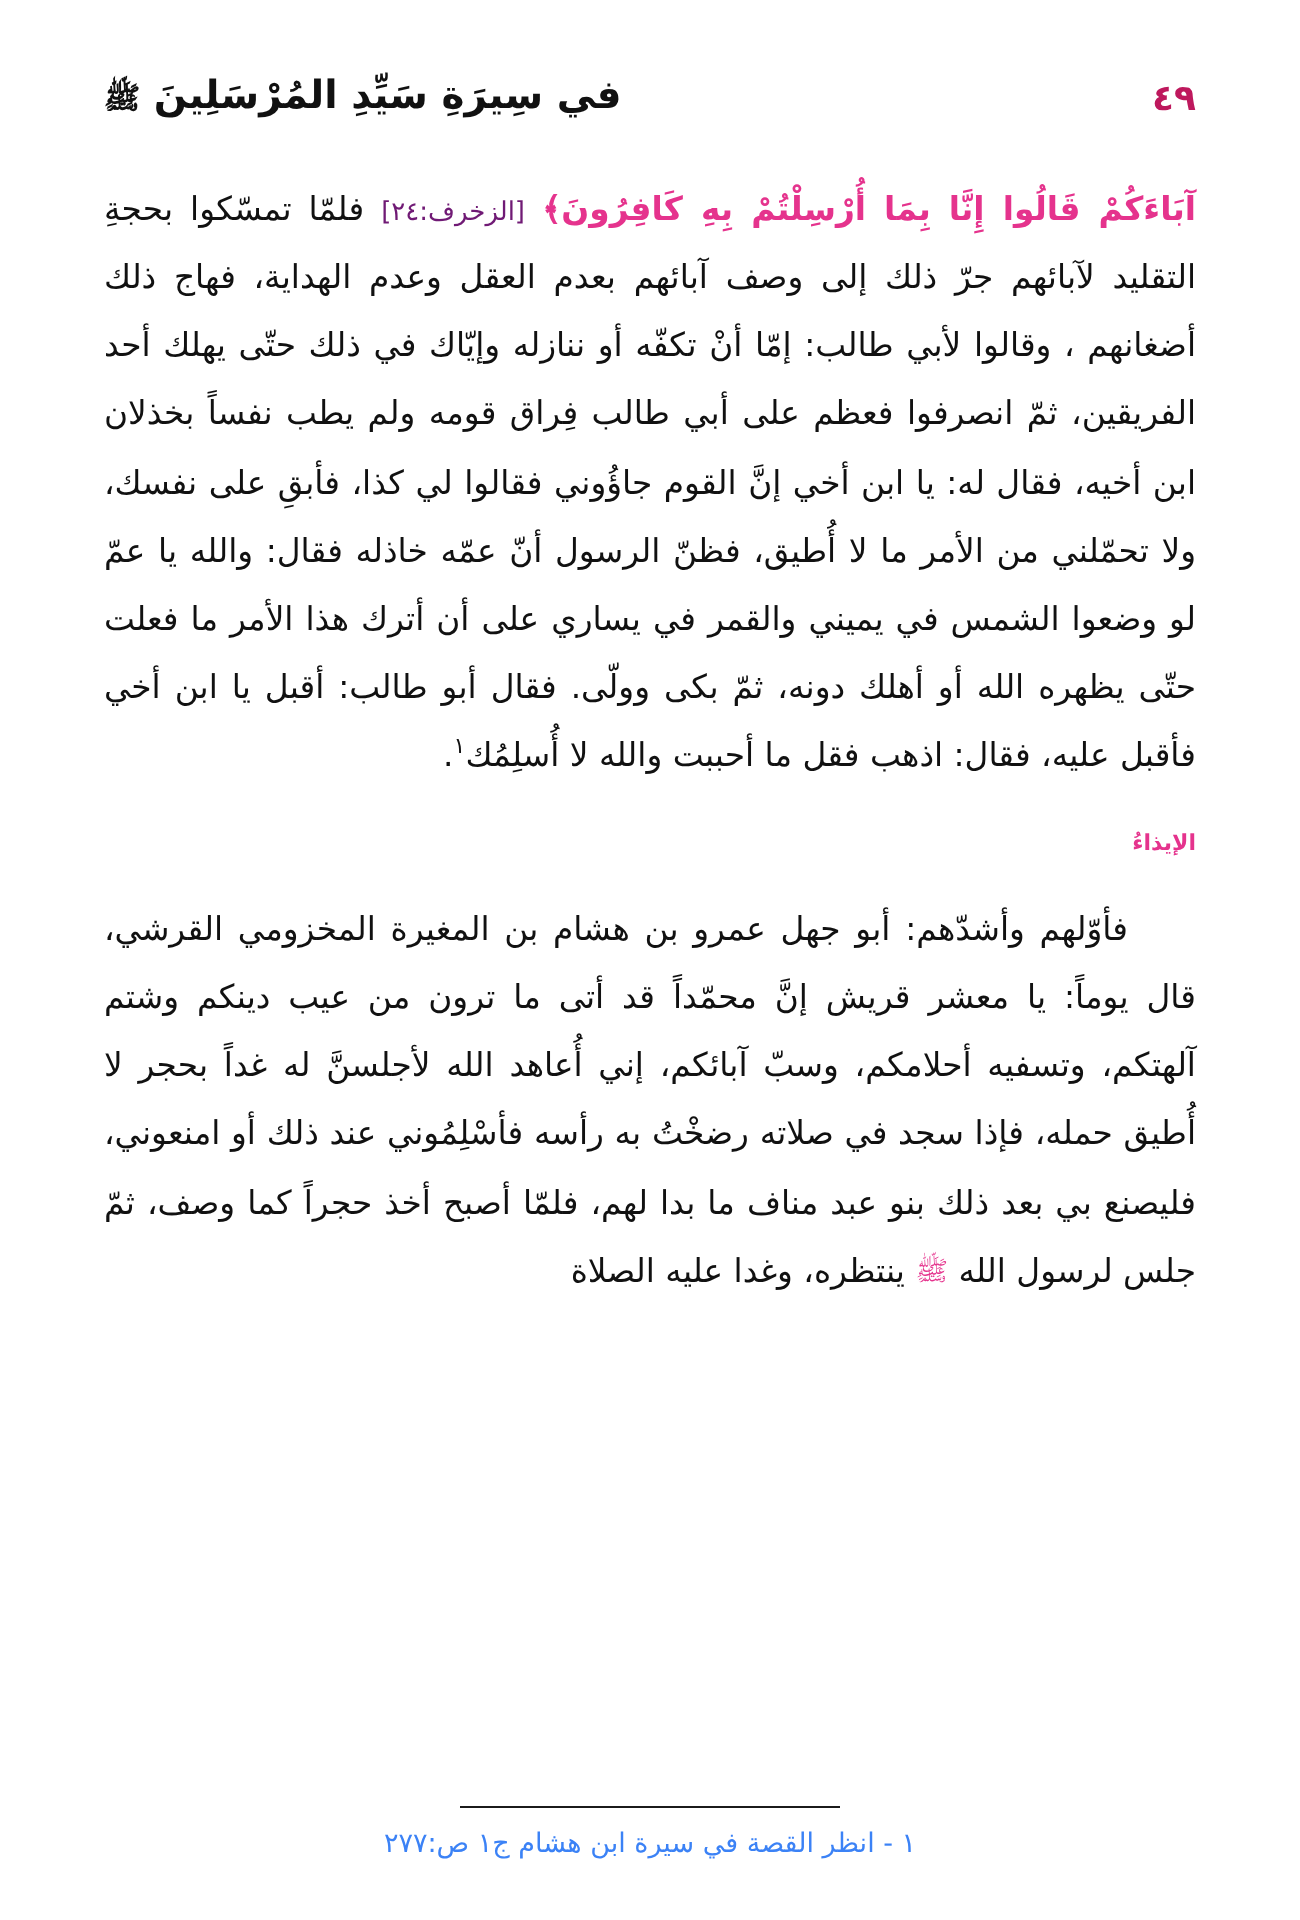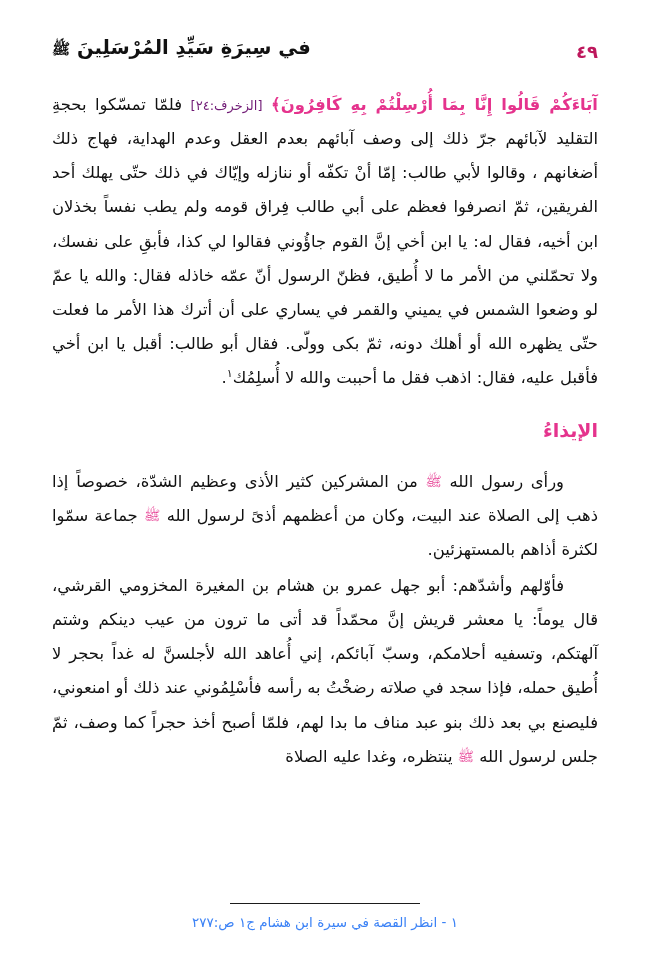--- a/index.html
+++ b/index.html
@@ -19,21 +19,21 @@
     width: 650px;
     height: 960px;
     box-sizing: border-box;
     padding: 36px 52px 24px 52px;
   }
 
   
   .header {
     display: flex;
     flex-direction: row-reverse;
-    align-items: flex-end;
+    align-items: center;
     justify-content: space-between;
     margin-bottom: 26px;
   }
   .header-title {
     font-size: 19.5px;
     font-weight: bold;
     letter-spacing: 0px;
     color: #111111;
     white-space: nowrap;
   }
@@ -78,21 +78,21 @@
   .footnote-marker {
     font-size: 11px;
     vertical-align: super;
     color: #111111;
   }
 
   
   .section-heading {
     text-align: center;
     color: #e5338d;
-    font-size: 19px;
+    font-size: 11px;
     font-weight: bold;
     margin: 16px 0 14px 0;
   }
 
   .indent-para {
     text-indent: 34px;
   }
 
   
   .footnotes {
@@ -129,23 +129,20 @@
 
   <div class="body">
 
     <p class="first-para">
       <span class="quran">آبَاءَكُمْ قَالُوا إِنَّا بِمَا أُرْسِلْتُمْ بِهِ كَافِرُونَ﴾</span>
       <span class="ref">[الزخرف:٢٤]</span><span> فلمّا تمسّكوا بحجةِ التقليد لآبائهم جرّ ذلك إلى وصف آبائهم بعدم العقل وعدم الهداية، فهاج ذلك أضغانهم ، وقالوا لأبي طالب: إمّا أنْ تكفّه أو ننازله وإيّاك في ذلك حتّى يهلك أحد الفريقين، ثمّ انصرفوا فعظم على أبي طالب فِراق قومه ولم يطب نفساً بخذلان ابن أخيه، فقال له: يا ابن أخي إنَّ القوم جاؤُوني فقالوا لي كذا، فأبقِ على نفسك، ولا تحمّلني من الأمر ما لا أُطيق، فظنّ الرسول أنّ عمّه خاذله فقال: والله يا عمّ لو وضعوا الشمس في يميني والقمر في يساري على أن أترك هذا الأمر ما فعلت حتّى يظهره الله أو أهلك دونه، ثمّ بكى وولّى. فقال أبو طالب: أقبل يا ابن أخي فأقبل عليه، فقال: اذهب فقل ما أحببت والله لا أُسلِمُك</span><span class="footnote-marker">١</span><span>.</span>
     </p>
 
     <h2 class="section-heading">الإيذاءُ</h2>
 
-    <p class="indent-para">
-      <span>ورأى رسول الله </span><span class="sallam">ﷺ</span><span> من المشركين كثير الأذى وعظيم الشدّة، خصوصاً إذا ذهب إلى الصلاة عند البيت، وكان من أعظمهم أذىً لرسول الله </span><span class="sallam">ﷺ</span><span> جماعة سمّوا لكثرة أذاهم بالمستهزئين.</span>
-    </p>
 
     <p class="indent-para">
       <span>فأوّلهم وأشدّهم: أبو جهل عمرو بن هشام بن المغيرة المخزومي القرشي، قال يوماً: يا معشر قريش إنَّ محمّداً قد أتى ما ترون من عيب دينكم وشتم آلهتكم، وتسفيه أحلامكم، وسبّ آبائكم، إني أُعاهد الله لأجلسنَّ له غداً بحجر لا أُطيق حمله، فإذا سجد في صلاته رضخْتُ به رأسه فأسْلِمُوني عند ذلك أو امنعوني، فليصنع بي بعد ذلك بنو عبد مناف ما بدا لهم، فلمّا أصبح أخذ حجراً كما وصف، ثمّ جلس لرسول الله </span><span class="sallam">ﷺ</span><span> ينتظره، وغدا عليه الصلاة</span>
     </p>
 
   </div>
 
   <div class="footnotes">
     <hr class="footnote-rule">
     <div class="footnote-line">١ - انظر القصة في سيرة ابن هشام ج١ ص:٢٧٧</div>

